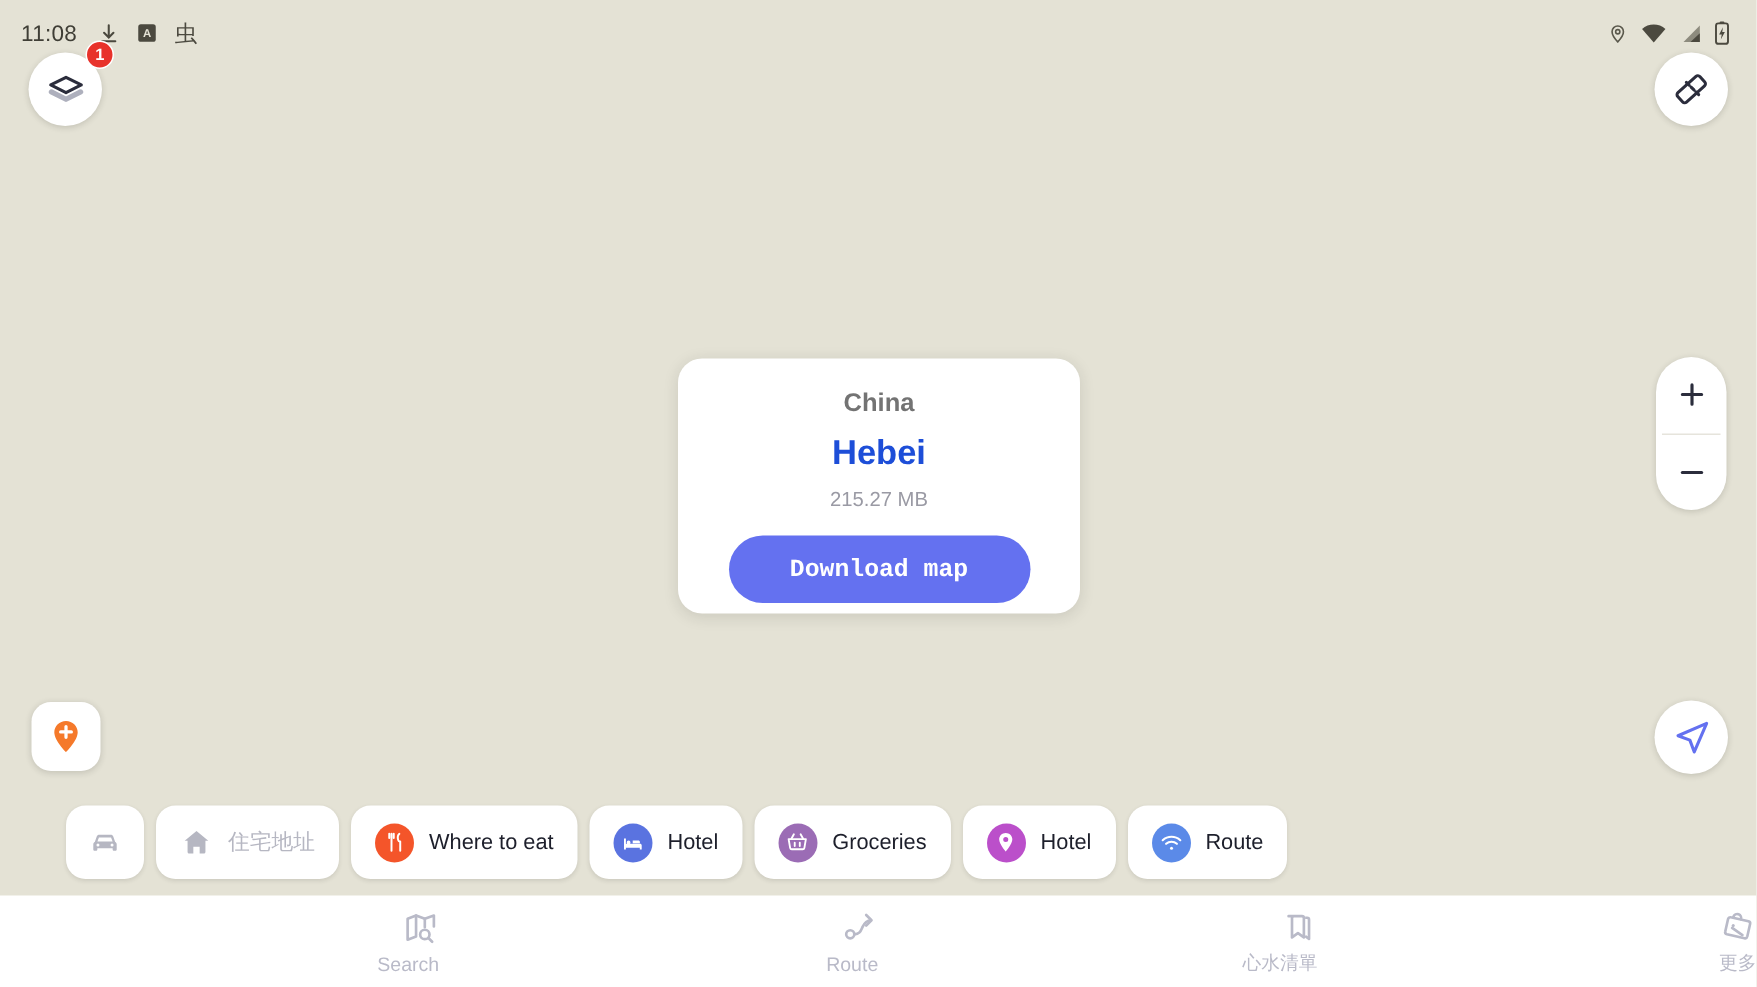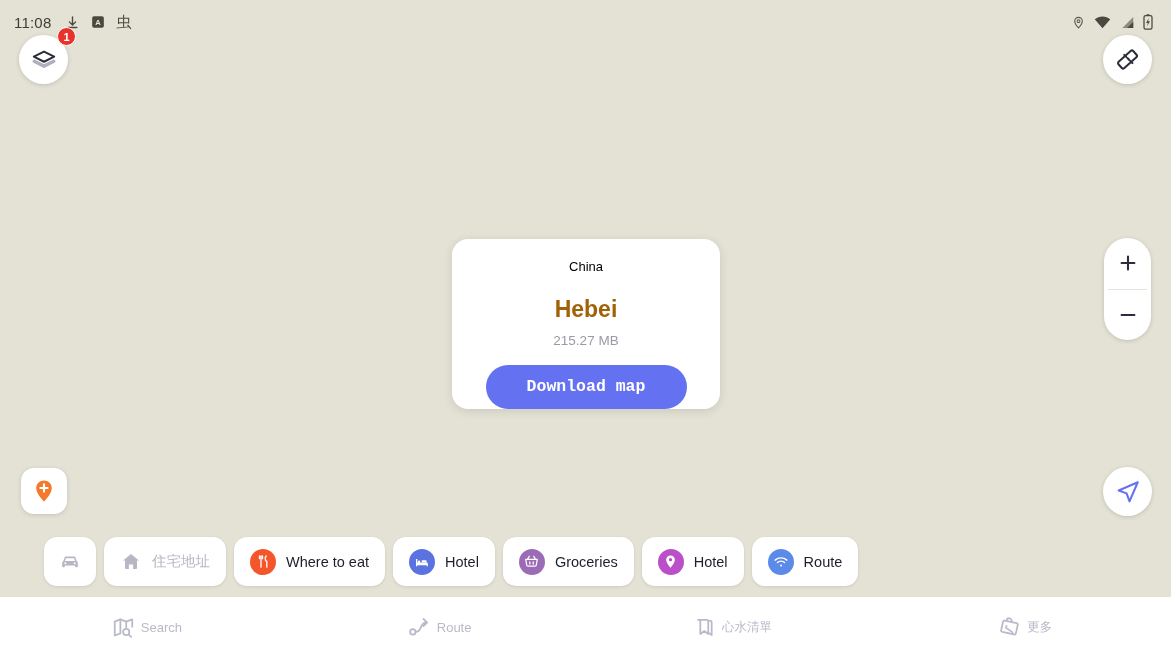--- a/index.html
+++ b/index.html
@@ -77,23 +77,23 @@
 
   
   #download-card {
     position: absolute; left: 452px; top: 239px;
     width: 268px; height: 170px;
     background: #fff; border-radius: 16px;
     box-shadow: 0 2px 10px rgba(40,38,30,.13);
     display: flex; flex-direction: column; align-items: center;
     padding-top: 21px;
   }
-  .card-country { font-size: 13px; color: #000000; line-height: 1; }
-  .card-region  { font-size: 23px; font-weight: bold; color: #a16207;
-                  margin-top: 25px; line-height: 1; }
+  .card-country { font-size: 17px; color: #737373; line-height: 1; font-weight: bold; }
+  .card-region  { font-size: 23px; font-weight: bold; color: #1d4ed8;
+                  margin-top: 13px; line-height: 1; }
   .card-size    { font-size: 13.5px; color: #9a9aa4; margin-top: 13px; line-height: 1; }
   #download-map-btn {
     margin-top: 17px;
     width: 201px; height: 45px;
     background: #6471f0; color: #fff;
     border: none; border-radius: 23px;
     font-size: 16.5px; font-weight: bold;
     font-family: Liberation Mono, monospace; cursor: pointer;
   }
 
@@ -121,22 +121,22 @@
 
   
   #bottom-nav {
     position: absolute; left: 0; bottom: 0;
     width: 1171px; height: 61px;
     background: #fff;
     display: flex; align-items: center;
   }
   .nav-item {
     flex: 1; height: 100%;
-    display: flex; 
-    align-items: center; justify-content: center; gap: 5px;
+    display: flex; flex-direction: column;
+    align-items: flex-end; justify-content: center; gap: 5px;
     cursor: pointer;
   }
   .nav-label { font-size: 13px; color: #b9bac8; line-height: 1; }
   .nav-label.cjk { font-family: "DejaVu Sans", sans-serif; font-size: 12.5px; }
 </style>
 </head>
 <body>
 
 <div id="app">
 

